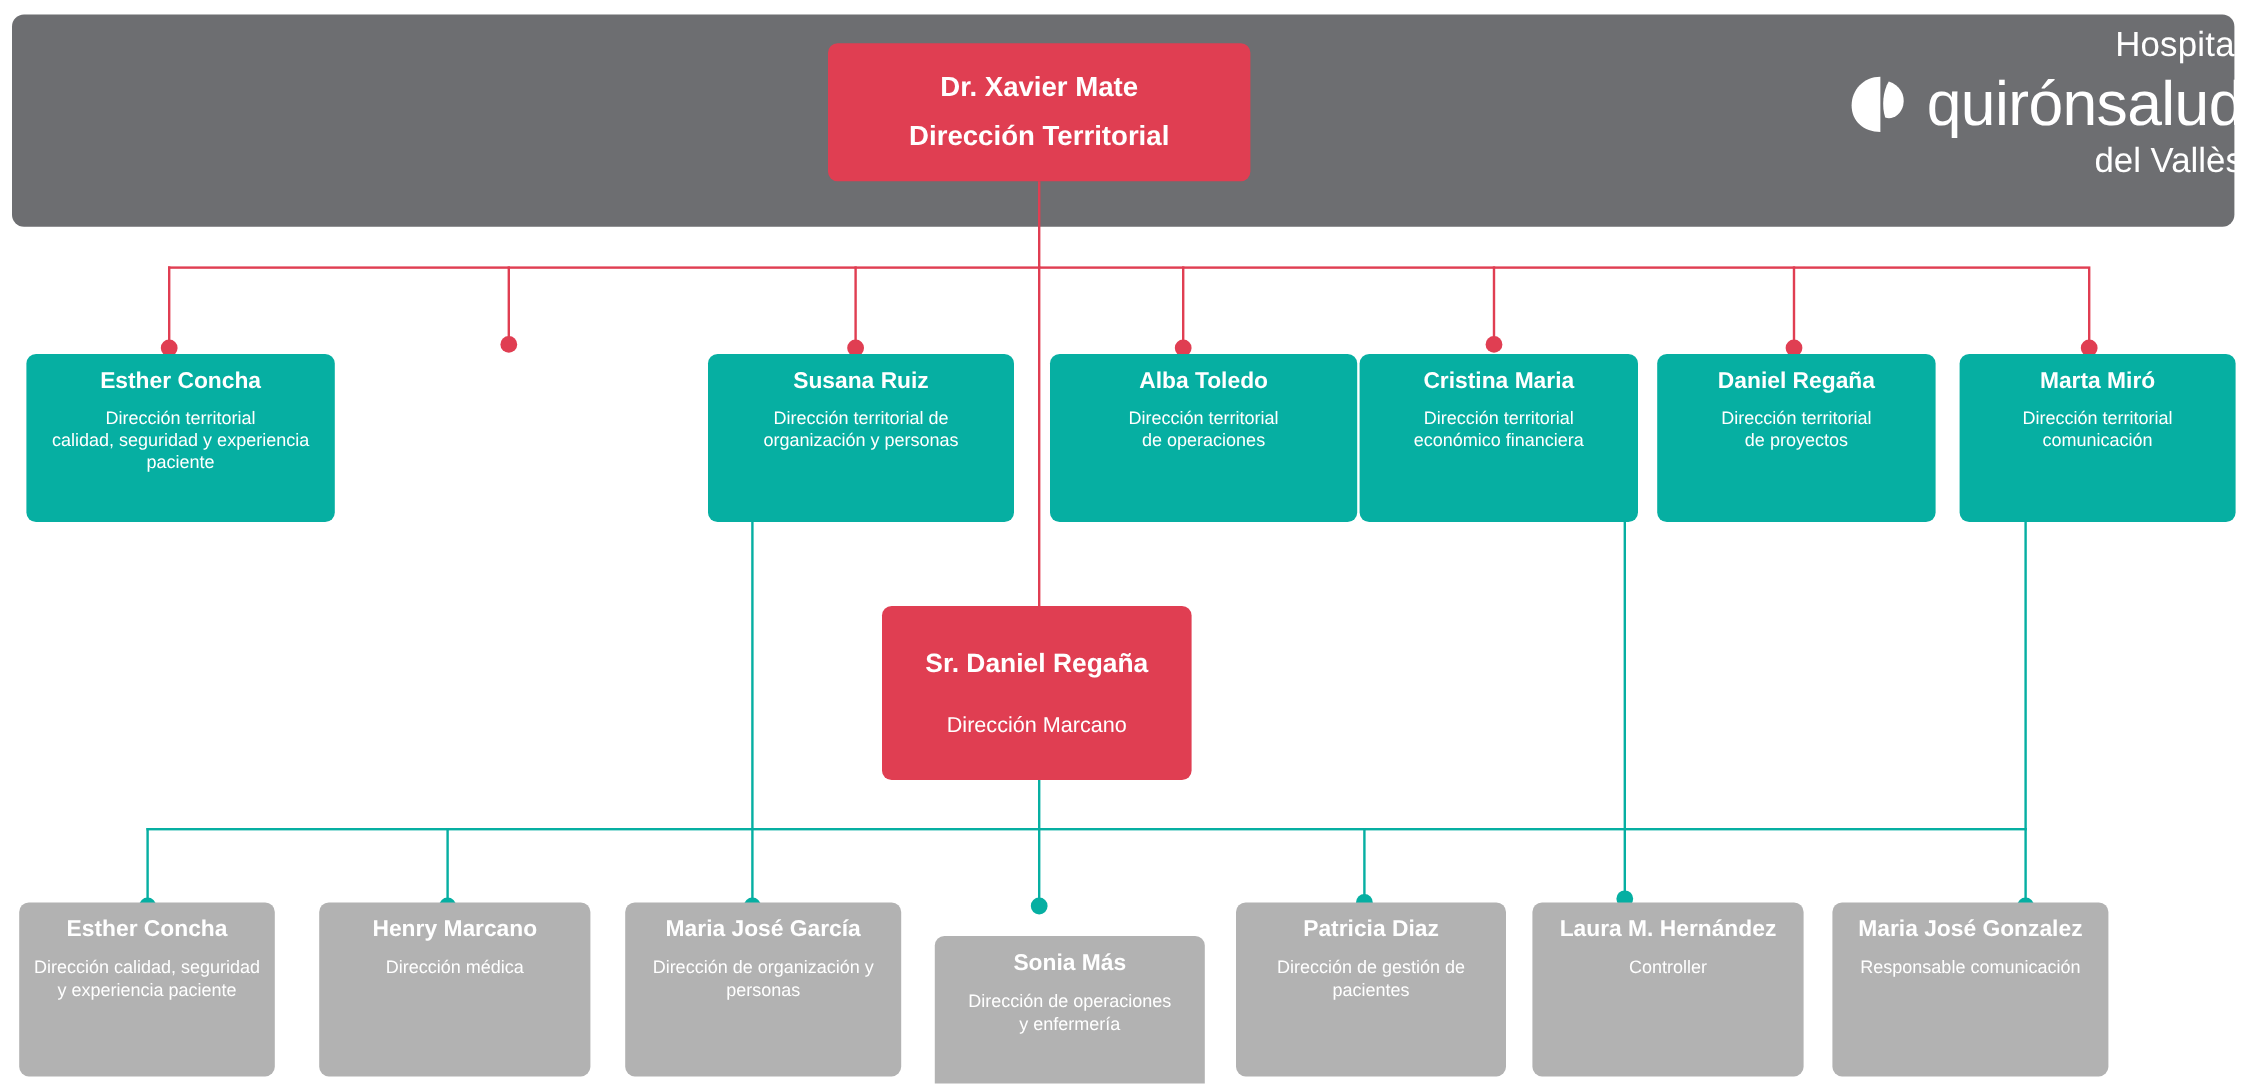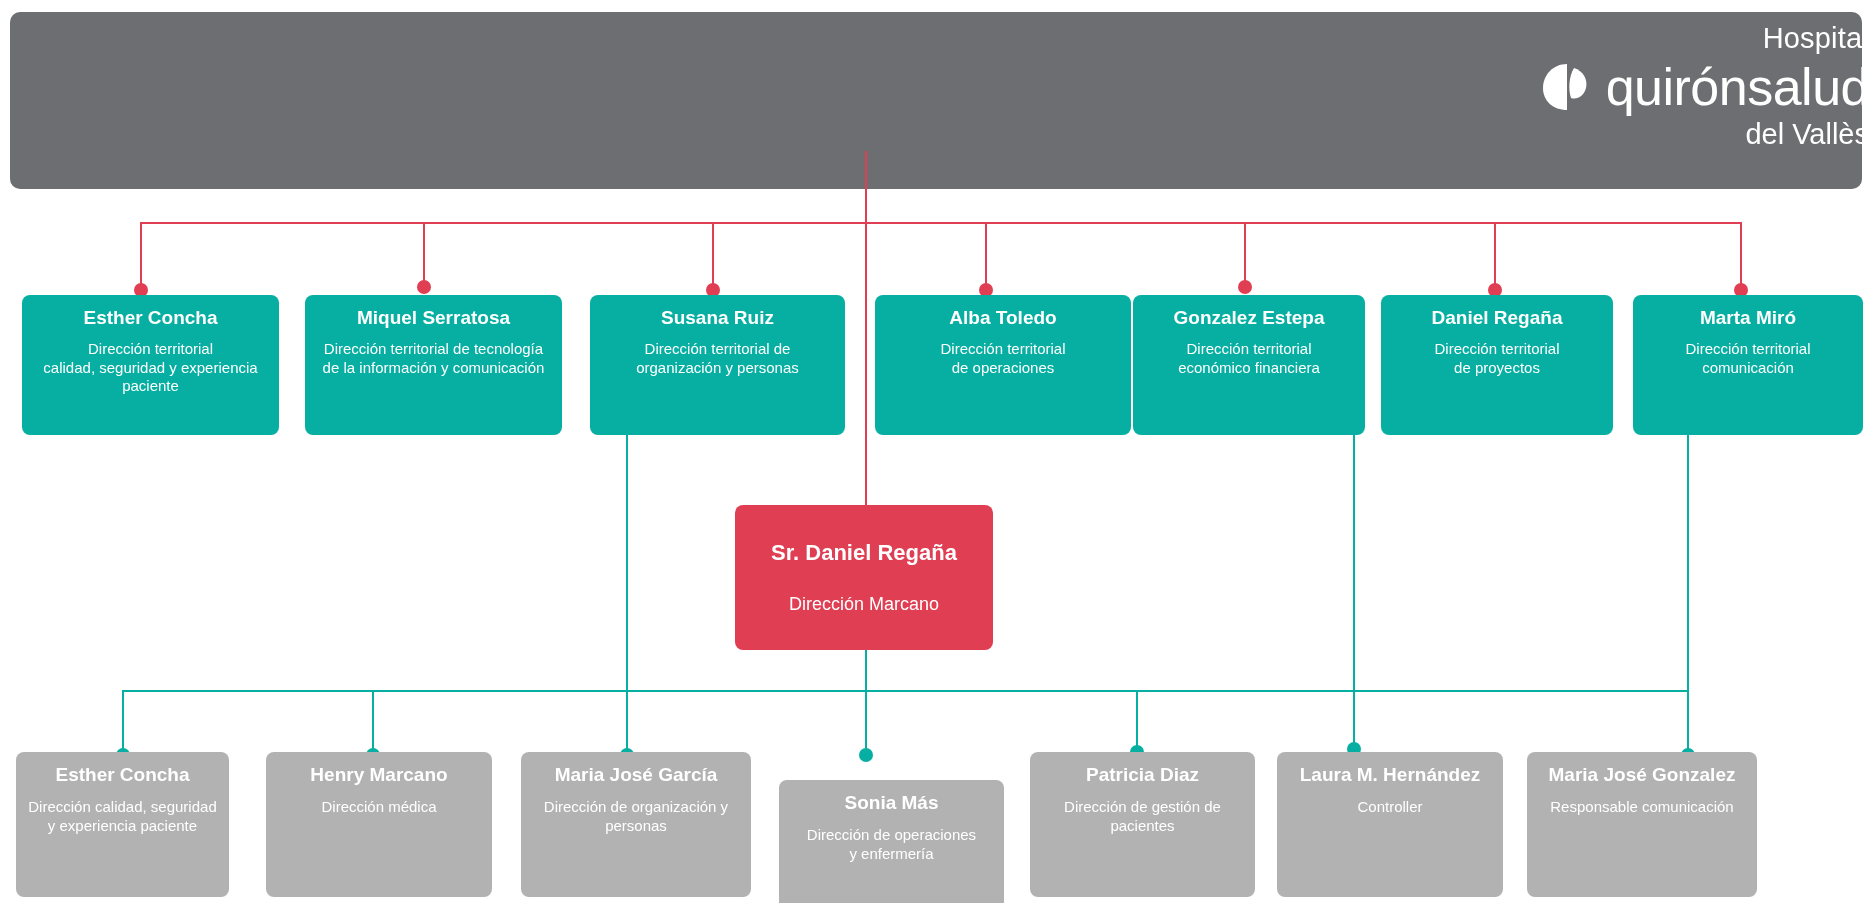--- a/index.html
+++ b/index.html
@@ -110,20 +110,24 @@
         <svg width="54" height="50" viewBox="0 0 54 50" aria-hidden="true">
           <path d="M26 2 C12 2 2 13 2 26 C2 39 12 48 26 48 Z" fill="#ffffff"></path>
           <path d="M33 6 C42 9 47 17 45 26 C43 34 36 38 30 36 C27 27 28 14 33 6 Z" fill="#ffffff"></path>
         </svg>
       </span>
       <span class="logo-word">quirónsalud</span>
     </div>
     <div class="logo-vallès">del Vallès</div>
   </div>
 
+  <div class="node node-red top-node">
+    <div class="n-name">Dr. Xavier Mate</div>
+    <div class="n-role">Dirección Territorial</div>
+  </div>
 
   <div class="ln ln-v red-ln" style="left:865px;top:151px;height:72px;"></div>
 
   <div class="ln ln-h red-ln" style="left:140px;top:222px;width:1600px;"></div>
 
   <div class="ln ln-v red-ln" style="left:865px;top:222px;height:283px;"></div>
 
   <div class="ln ln-v red-ln" style="left:140px;top:222px;height:66px;"></div>
   <div class="dot dot-red" style="left:134px;top:283px;"></div>
 
@@ -143,37 +147,33 @@
   <div class="dot dot-red" style="left:1488px;top:283px;"></div>
 
   <div class="ln ln-v red-ln" style="left:1740px;top:222px;height:66px;"></div>
   <div class="dot dot-red" style="left:1734px;top:283px;"></div>
 
   <div class="node node-teal teal-node" style="left:22px;width:257px;">
     <div class="n-name">Esther Concha</div>
     <div class="n-role">Dirección territorial<br>calidad, seguridad y experiencia<br>paciente</div>
   </div>
 
-  <div class="node node-teal teal-node" style="left:305px;width:257px;">
-    <div class="n-name">Miquel Serratosa</div>
-    <div class="n-role">Dirección territorial de tecnología<br>de la información y comunicación</div>
-  </div>
 
   <div class="node node-teal teal-node" style="left:590px;width:255px;">
     <div class="n-name">Susana Ruiz</div>
     <div class="n-role">Dirección territorial de<br>organización y personas</div>
   </div>
 
   <div class="node node-teal teal-node" style="left:875px;width:256px;">
     <div class="n-name">Alba Toledo</div>
     <div class="n-role">Dirección territorial<br>de operaciones</div>
   </div>
 
   <div class="node node-teal teal-node" style="left:1133px;width:232px;">
-    <div class="n-name">Gonzalez Estepa</div>
+    <div class="n-name">Cristina Maria</div>
     <div class="n-role">Dirección territorial<br>económico financiera</div>
   </div>
 
   <div class="node node-teal teal-node" style="left:1381px;width:232px;">
     <div class="n-name">Daniel Regaña</div>
     <div class="n-role">Dirección territorial<br>de proyectos</div>
   </div>
 
   <div class="node node-teal teal-node" style="left:1633px;width:230px;">
     <div class="n-name">Marta Miró</div>

